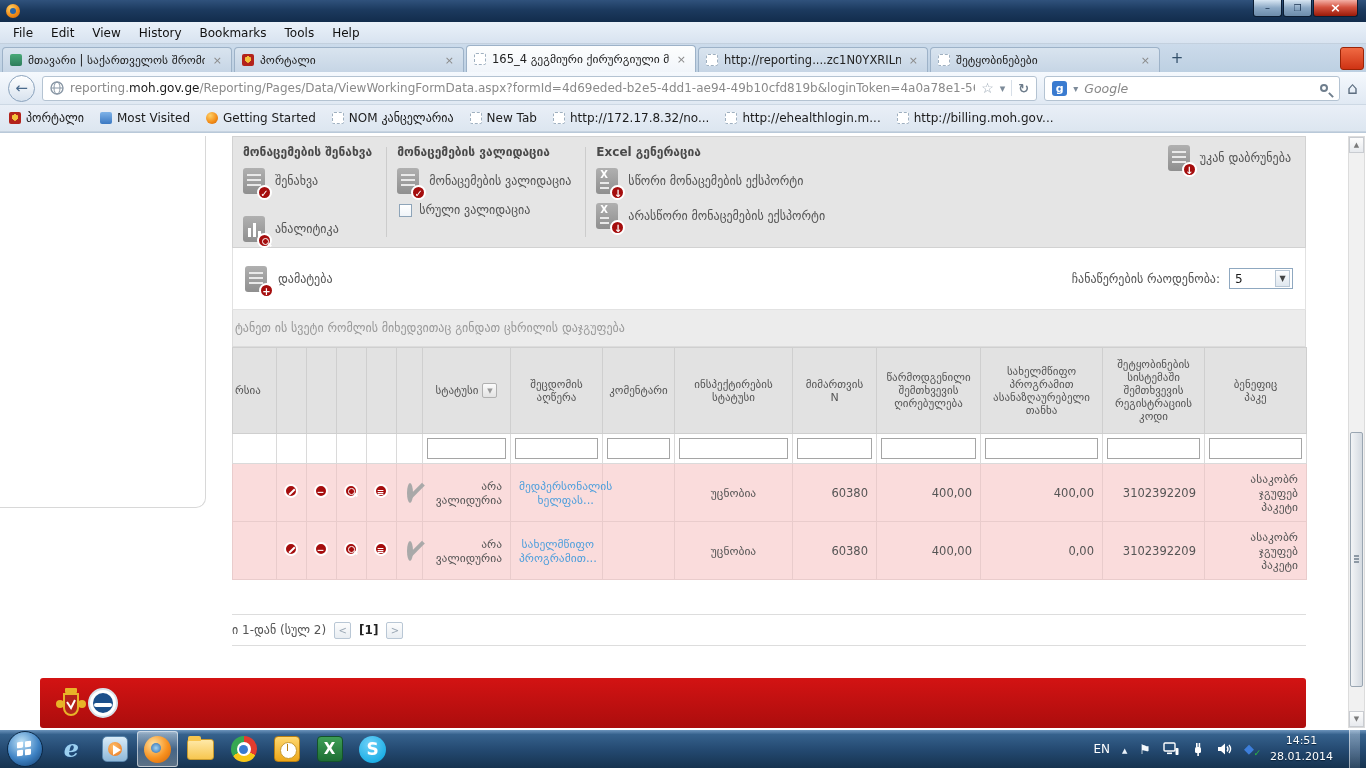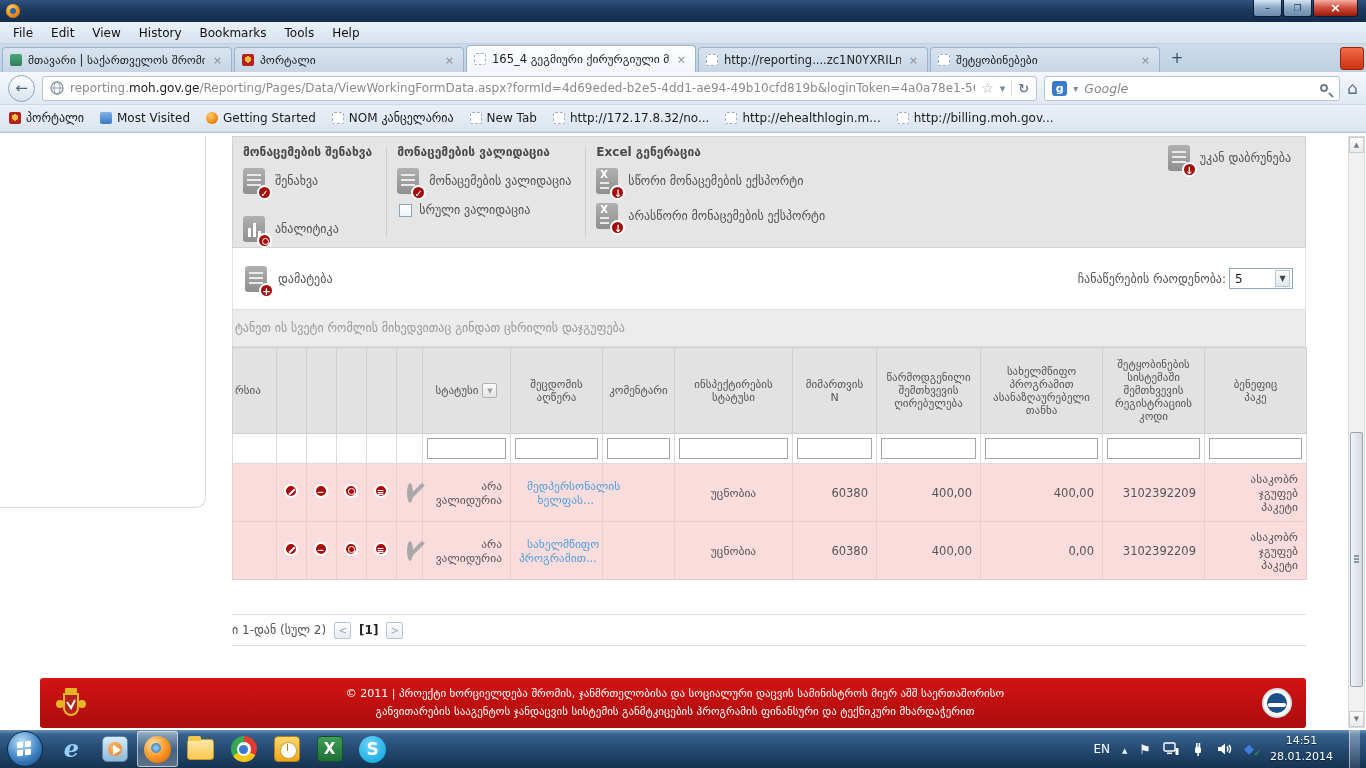--- a/index.html
+++ b/index.html
@@ -118,21 +118,21 @@
   .bdg.pen::before { content:''; position:absolute; left:6px; top:2.5px; width:2.5px; height:9px; background:#fff; transform:rotate(45deg); }
   .gchart { position:relative; width:22px; height:26px; border-radius:3px; flex:none;
     background:linear-gradient(#b0b0b0,#8f8f8f); }
   .gchart .bar { position:absolute; bottom:5px; width:3px; background:#fff; }
   .gchart .b1 { left:5px; height:9px; } .gchart .b2 { left:10px; height:14px; } .gchart .b3 { left:15px; height:6px; }
 
   
   .action-row { height:62px; background:#fff; border:1px solid #e2e2e2; border-top:none;
     display:flex; align-items:center; padding:0 12px; }
   .add-item { display:flex; align-items:center; gap:11px; font-size:12px; color:#555; }
-  .records { margin-left:auto; display:flex; align-items:center; gap:3px; font-size:12px; color:#555; }
+  .records { margin-left:auto; display:flex; align-items:center; gap:9px; font-size:12px; color:#555; }
   .select { width:64px; height:21px; border:1px solid #8fa8c0; background:#fff; display:flex;
     align-items:center; justify-content:space-between; padding:0 2px 0 5px; color:#1a1a1a; }
   .select .arr { width:15px; height:17px; background:linear-gradient(#fdfdfd,#dfe7ef); border:1px solid #b9c7d5;
     font-size:8px; color:#444; text-align:center; line-height:16px; }
   .select .arr::before { content:'▼'; }
 
   
   .group-hint { height:37px; background:#ececec; border:1px solid #dcdcdc; border-top:none;
     display:flex; align-items:center; padding-left:2px; font-size:12px; color:#9a9a9a; }
 
@@ -144,21 +144,21 @@
   .filter-cell { background:#fff; border:1px solid #dadada; height:30px; padding:3px 4px; }
   .filter-input { width:100%; height:21px; border:1px solid #a5a5a5; outline:none; }
   .fbtn { display:inline-block; width:15px; height:15px; background:linear-gradient(#fbfbfb,#e3e3e3);
     border:1px solid #b0b0b0; border-radius:2px; font-size:7px; color:#9a9a9a; line-height:14px;
     vertical-align:middle; margin-left:4px; }
   .fbtn::before { content:'▼'; }
   td.cell { background:#fadcdc; border:1px solid #e9cccc; height:58px; padding:4px 8px;
     font-size:11.5px; color:#555; vertical-align:middle; text-align:right; }
   td.cell.ctr { text-align:center; padding:4px 2px; }
   .pre { white-space:pre-line; }
-  a.errlink { color:#4f9fdc; text-decoration:none;margin-left:8px; }
+  a.errlink { color:#4f9fdc; text-decoration:none; }
   .rico { position:relative; width:19px; height:23px; border-radius:2px; margin:0 auto;
     background:linear-gradient(#aeaeae,#8f8f8f); }
   .rico::before { content:''; position:absolute; left:3px; right:3px; top:5px; height:2px; background:#e9e9e9;
     box-shadow:0 4px 0 #e9e9e9, 0 8px 0 #e9e9e9; }
   .rico .bdg { width:14px; height:14px; right:-6px; bottom:-5px; font-size:9px; line-height:13px; }
   .rico .bdg.pen::before { left:5.5px; top:2px; width:2px; height:8px; }
   .rico .bdg.mag::before { left:2.5px; top:2.5px; width:4.5px; height:4.5px; }
   .rico .bdg.mag::after { left:8px; top:8px; }
   .proh { width:13px; height:13px; border:3.5px solid #a9a9a9; border-radius:50%; position:relative; margin:0 auto; }
   .proh::before { content:''; position:absolute; left:-3px; top:3.5px; width:19px; height:3.5px;
@@ -573,24 +573,20 @@
   </div>
 
   <div class="redfooter">
     <svg class="gcrest" viewBox="0 0 34 38">
       <circle cx="6" cy="20" r="4" fill="#e8b428"></circle>
       <circle cx="28" cy="20" r="4" fill="#e8b428"></circle>
       <path d="M10 10 h14 v14 a7 7 0 0 1 -7 7 a7 7 0 0 1 -7 -7 z" fill="#b3231b" stroke="#e8b428" stroke-width="2"></path>
       <rect x="11" y="4" width="12" height="5" rx="1" fill="#e8b428"></rect>
       <path d="M13 18 l4 6 l4 -8" stroke="#fff" stroke-width="2" fill="none"></path>
     </svg>
-    <div class="footer-text">
-      <div>© 2011 | პროექტი ხორციელდება შრომის, ჯანმრთელობისა და სოციალური დაცვის სამინისტროს მიერ აშშ საერთაშორისო</div>
-      <div>განვითარების სააგენტოს ჯანდაცვის სისტემის განმტკიცების პროგრამის ფინანსური და ტექნიკური მხარდაჭერით</div>
-    </div>
     <span class="usaid"></span>
   </div>
 </div>
 
 <div class="taskbar">
   <div class="startorb">
     <span class="pane p1"></span>
       <span class="pane p2"></span>
       <span class="pane p3"></span>
       <span class="pane p4"></span>

